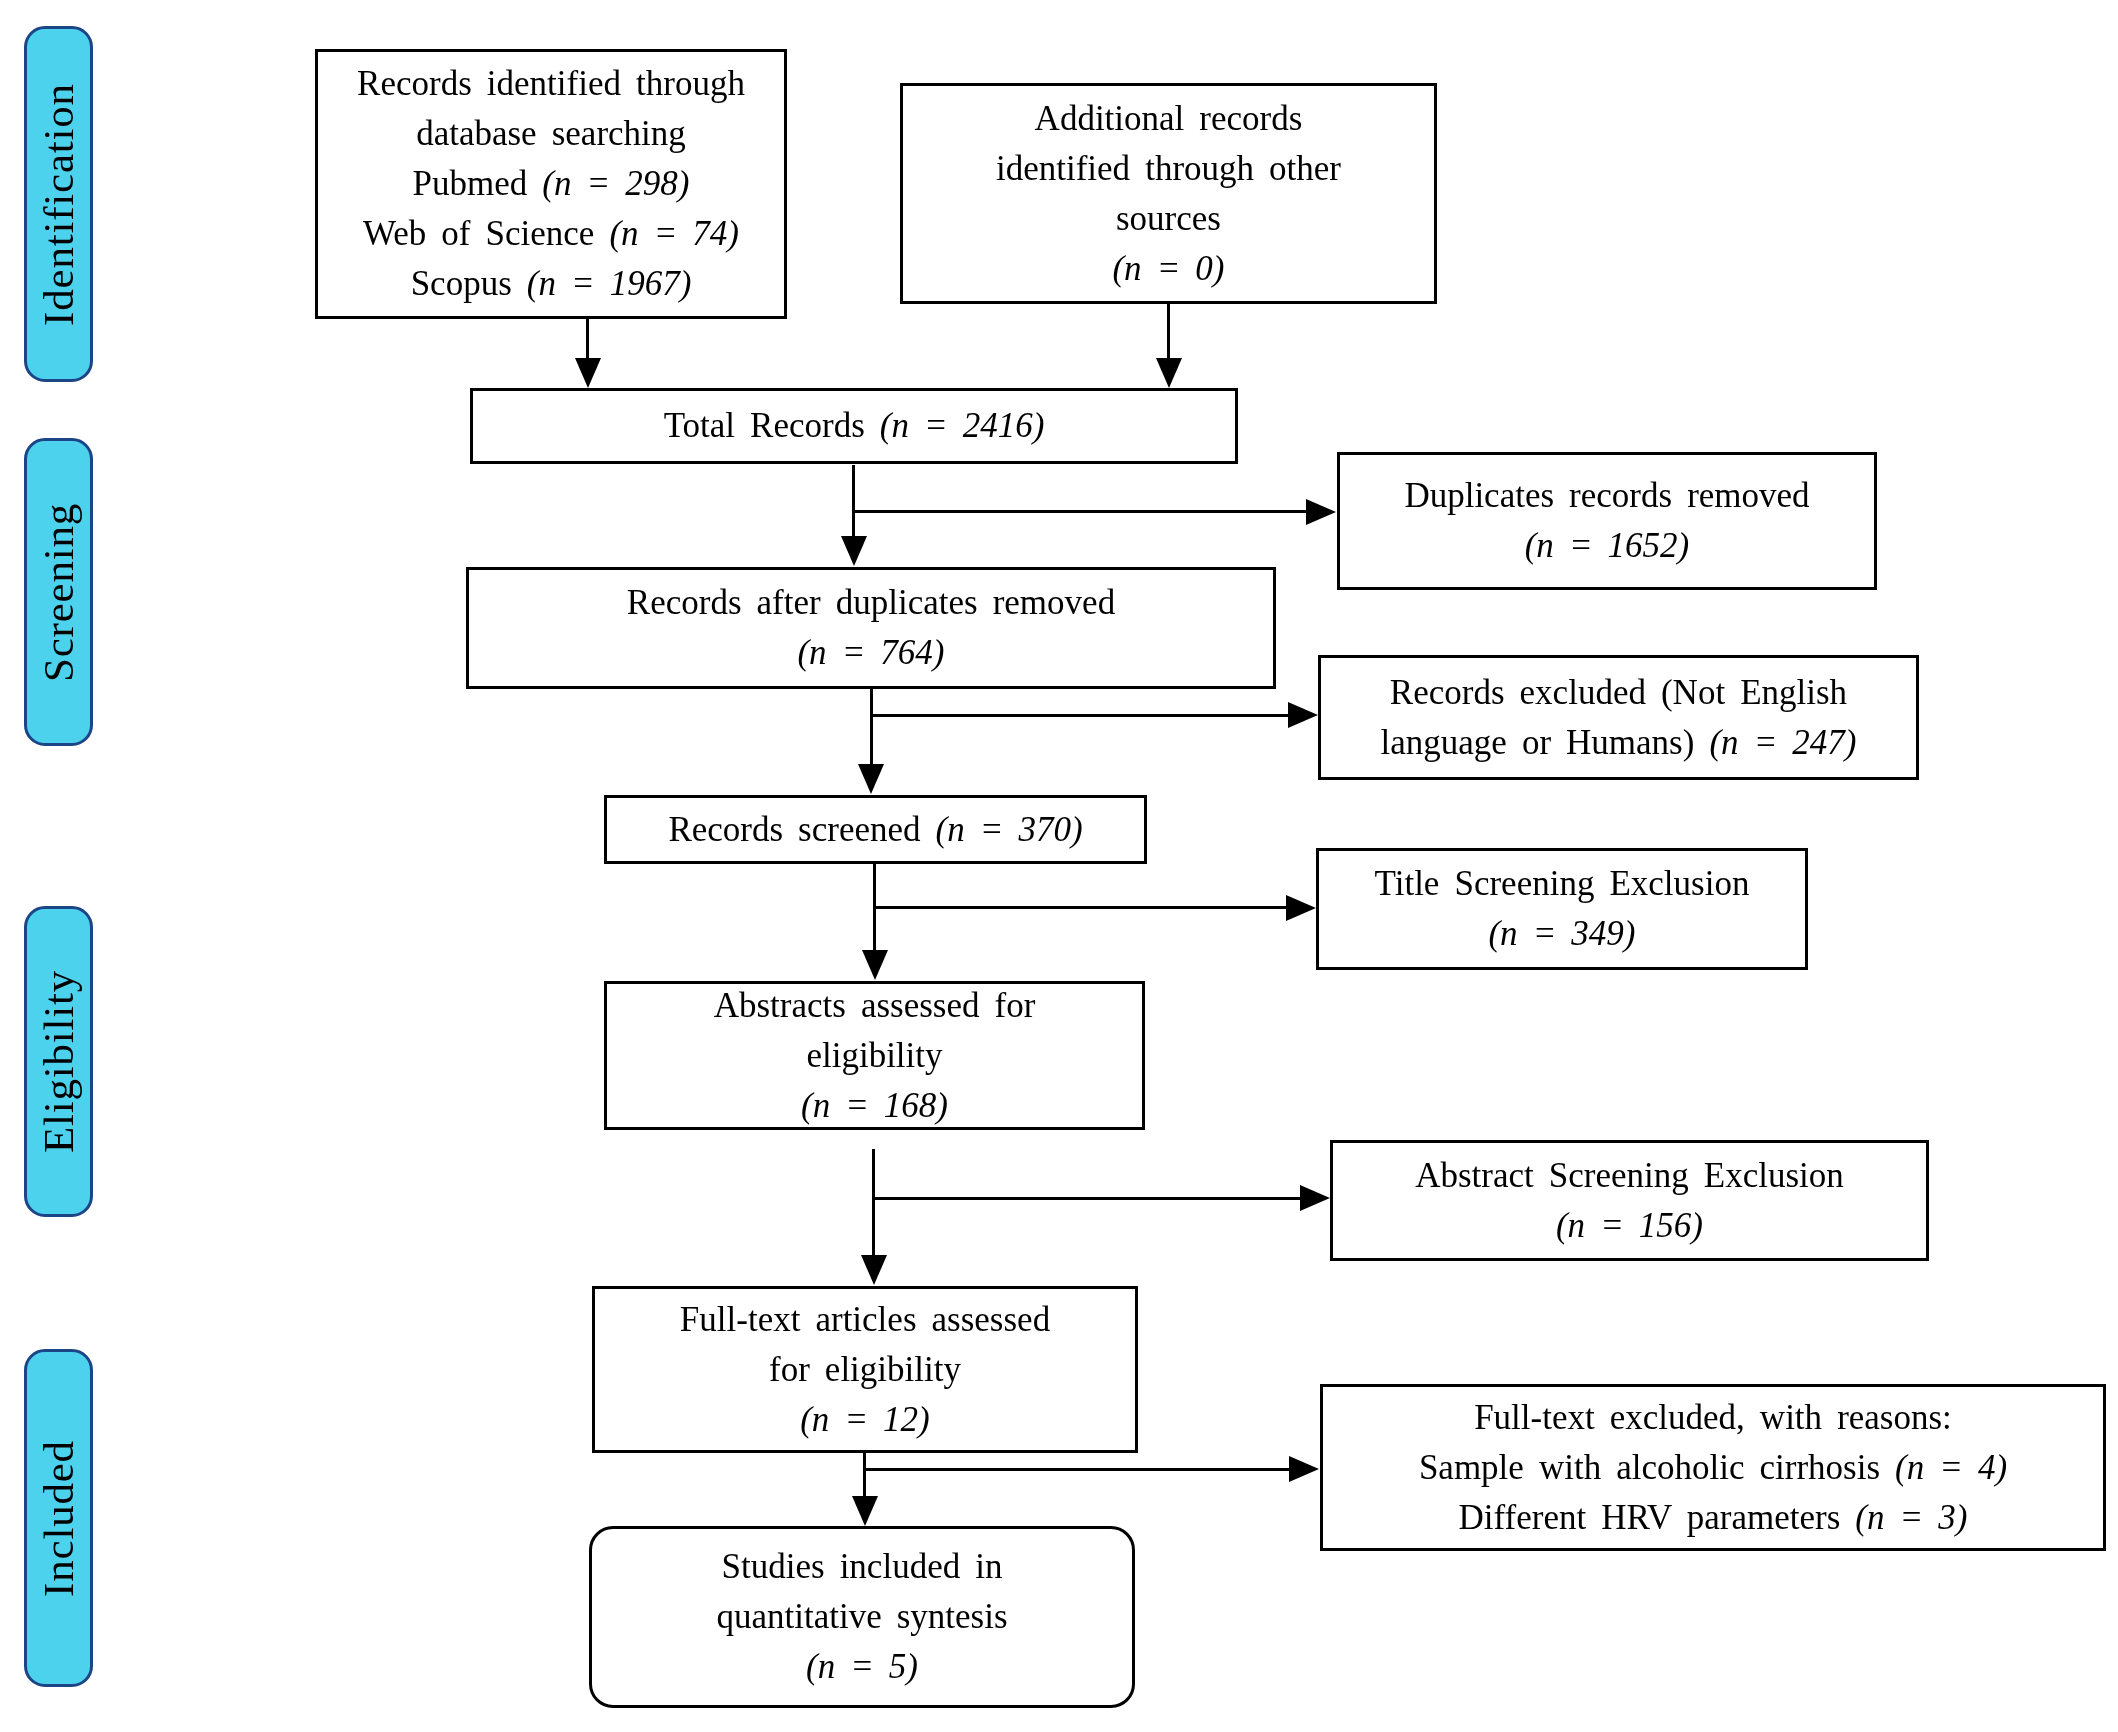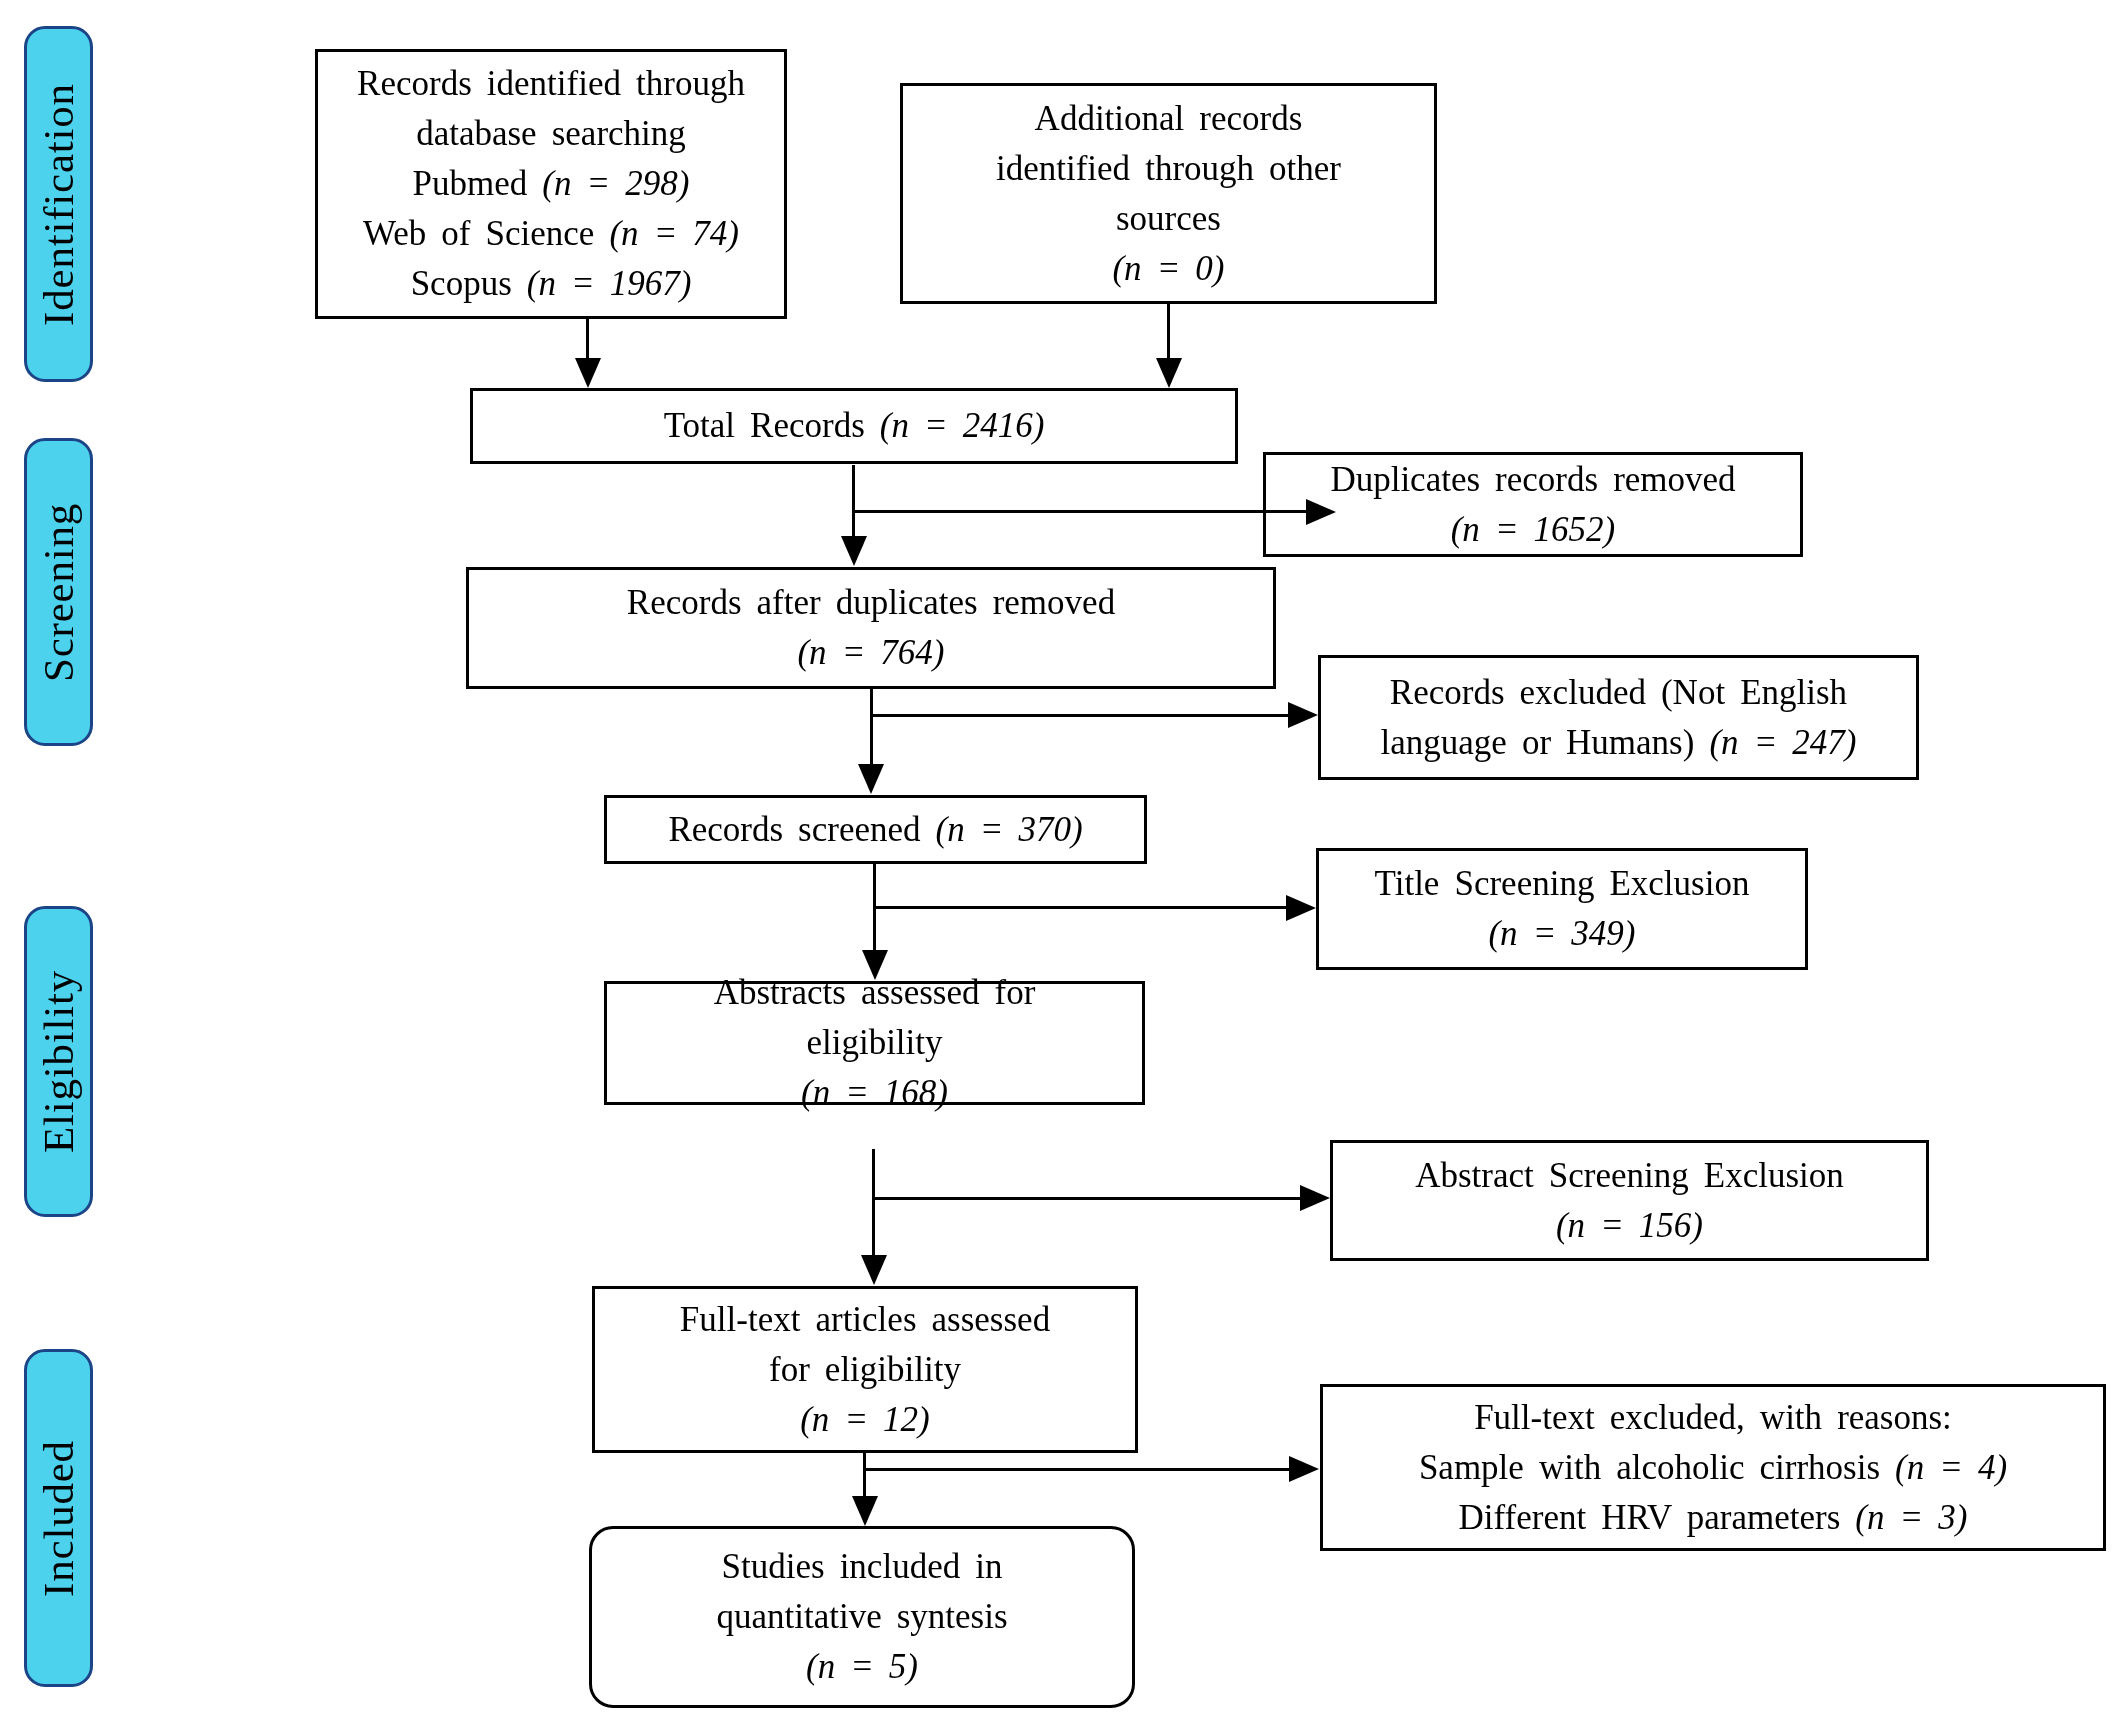--- a/index.html
+++ b/index.html
@@ -100,21 +100,21 @@
     <div class="txt fmt">Additional records
 identified through other
 sources
 <i>(n = 0)</i></div>
   </div>
 
   <div class="box" style="left:470px; top:388px; width:768px; height:76px;text-align:right;">
     <div class="txt fmt">Total Records <i>(n = 2416)</i></div>
   </div>
 
-  <div class="box" style="left:1263px; top:452px; width:540px; height:105px;text-align:center;">
+  <div class="box" style="left:1337px; top:452px; width:540px; height:138px;text-align:center;">
     <div class="txt fmt">Duplicates records removed
 <i>(n = 1652)</i></div>
   </div>
 
   <div class="box" style="left:466px; top:567px; width:810px; height:122px;">
     <div class="txt fmt">Records after duplicates removed
 <i>(n = 764)</i></div>
   </div>
 
   <div class="box" style="left:1318px; top:655px; width:601px; height:125px;">
@@ -124,21 +124,21 @@
 
   <div class="box" style="left:604px; top:795px; width:543px; height:69px;">
     <div class="txt fmt">Records screened <i>(n = 370)</i></div>
   </div>
 
   <div class="box" style="left:1316px; top:848px; width:492px; height:122px;">
     <div class="txt fmt">Title Screening Exclusion
 <i>(n = 349)</i></div>
   </div>
 
-  <div class="box" style="left:604px; top:981px; width:541px; height:124px;">
+  <div class="box" style="left:604px; top:981px; width:541px; height:149px;">
     <div class="txt fmt">Abstracts assessed for
 eligibility
 <i>(n = 168)</i></div>
   </div>
 
   <div class="box" style="left:1330px; top:1140px; width:599px; height:121px;">
     <div class="txt fmt">Abstract Screening Exclusion
 <i>(n = 156)</i></div>
   </div>
 

